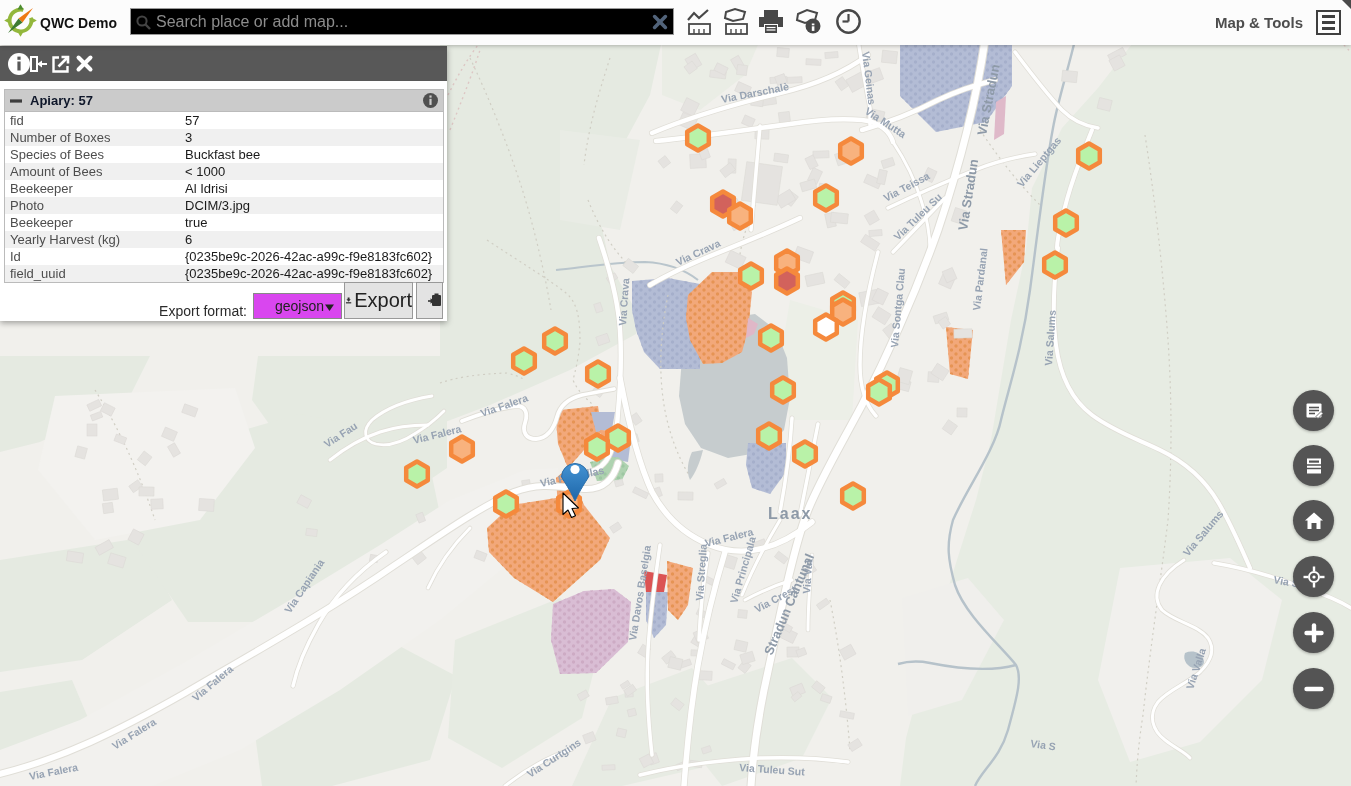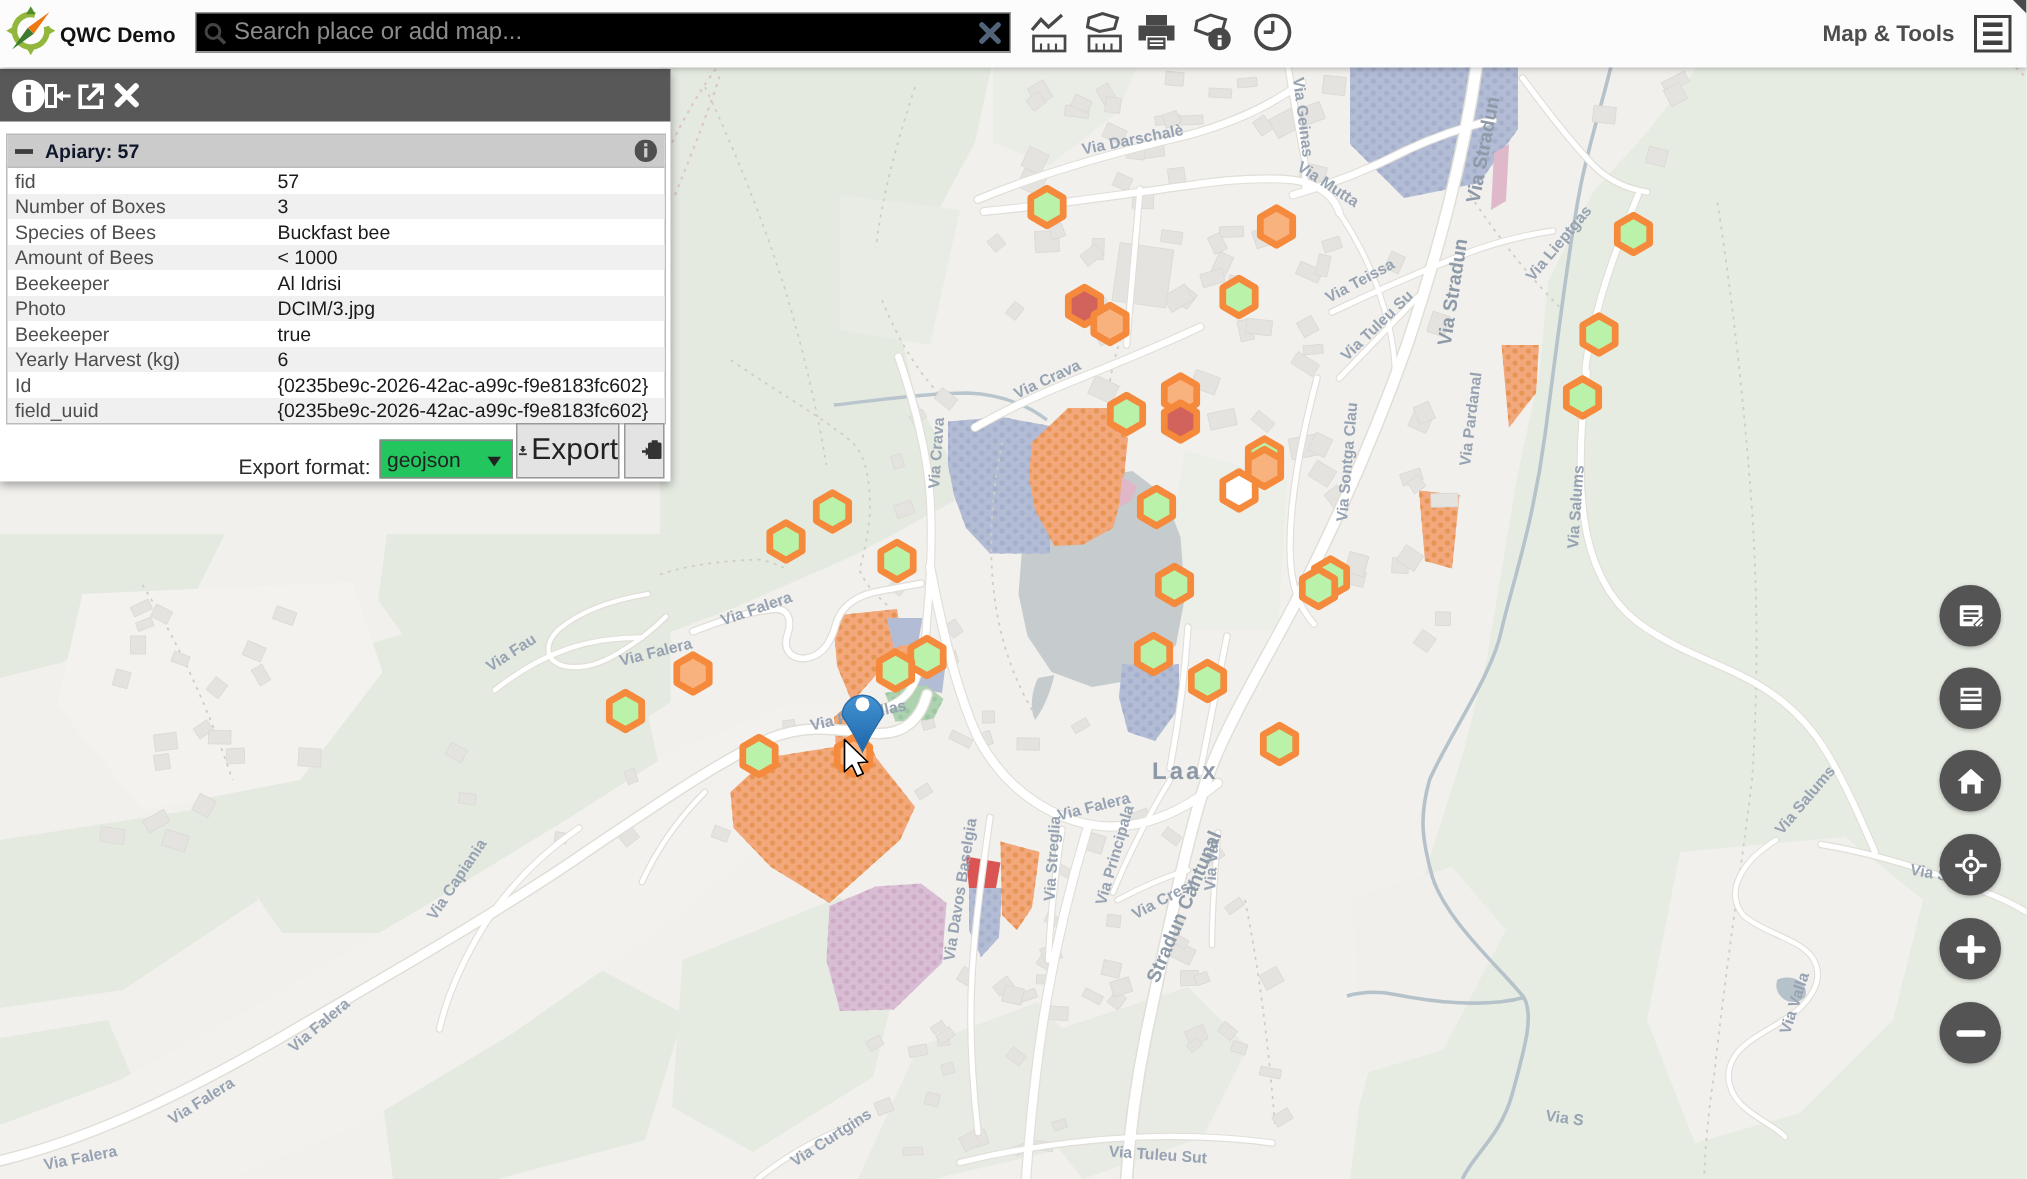--- a/index.html
+++ b/index.html
@@ -22,21 +22,21 @@
 #attrwrap{border:1px solid #bbb;margin:0 1px}
 #apiary{height:22px;background:#cbcbcb;display:flex;align-items:center;padding:0 5px;border-bottom:1px solid #bbb}
 #apiary .ttl{font-size:13px;font-weight:bold;color:#0f172a;margin-left:8px;flex:1}
 table.attr{border-collapse:collapse;width:100%;table-layout:fixed}
 table.attr td{font-size:13px;height:17px;padding:0 0 0 5px;vertical-align:middle;white-space:nowrap;overflow:hidden}
 table.attr td.k{color:#4d4d4d;width:175px}
 table.attr td.v{color:#1a1a1a}
 table.attr tr:nth-child(even){background:#f0f0f0}
 #exprow{height:38px;display:flex;align-items:flex-end;justify-content:flex-end;padding-right:2px;padding-bottom:2px}
 #explabel{font-size:14px;color:#2b2b2b;margin-right:6px}
-#expsel{width:89px;height:26px;border:1px solid #888;background:#22c55e;font-size:14px;color:#222;display:flex;align-items:center;padding-left:4px;position:relative}
+#expsel{width:89px;height:26px;border:1px solid #888;background:#d946ef;font-size:14px;color:#222;display:flex;align-items:center;padding-left:21px;position:relative}
 #expsel svg{position:absolute;right:6px;top:8px}
 .gbtn{height:37px;background:#e3e3e3;border:1px solid #999;display:flex;align-items:center;justify-content:flex-end;font-size:20px;color:#222}
 #expbtn{width:69px;margin-left:2px}
 #clipbtn{width:27px;margin-left:3px}
 
 .mbtn{position:absolute;width:41px;height:41px;border-radius:50%;background:#545454;z-index:10;display:flex;align-items:center;justify-content:center;box-shadow:0 1px 3px rgba(0,0,0,.3)}
 </style></head>
 <body>
 <div id="app">
 <svg id="mapsvg" width="1351" height="786">

